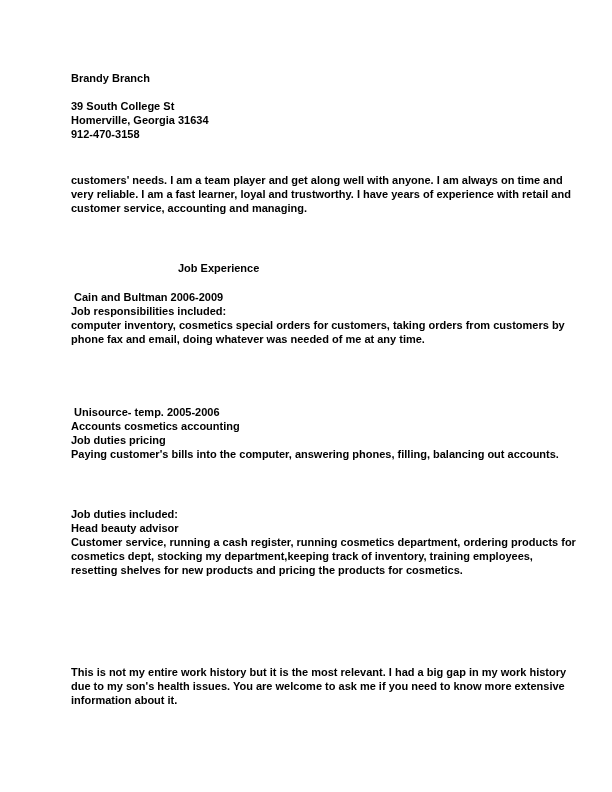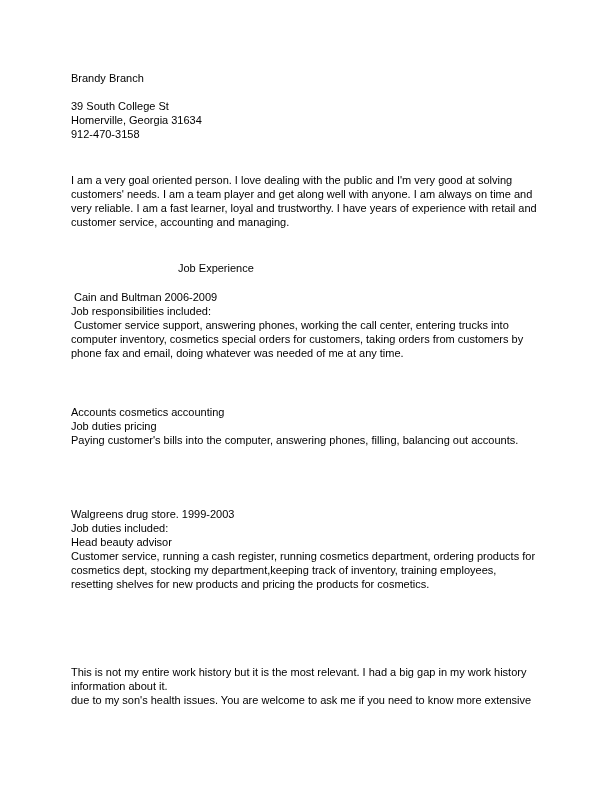--- a/index.html
+++ b/index.html
@@ -1,66 +1,64 @@
 <!DOCTYPE html>
 <html><head>
   <meta charset="utf-8">
   <style>
     html, body { margin: 0; padding: 0; background: #ffffff; }
     body { width: 612px; height: 792px; position: relative; overflow: hidden;
            font-family: "Liberation Sans", sans-serif; font-size: 11px; color: #000; }
-    .page { position: absolute; left: 0; top: 0; width: 612px; height: 792px; }
+    .page { position: absolute; left: 0; top: 0; width: 612px; height: 792px; font-weight: bold; }
     .blk { position: absolute; left: 71px; }
     .line { display: block; height: 14px; line-height: 14px; white-space: pre; }
     .heading { position: absolute; left: 178px; top: 261px; line-height: 14px; }
   </style>
 </head>
 <body>
 
 <div class="page">
 
   <div class="blk" style="top:71px;">
     <span class="line">Brandy Branch</span>
     <span class="line" style="height:14px;"></span>
     <span class="line">39 South College St</span>
     <span class="line">Homerville, Georgia 31634</span>
     <span class="line">912-470-3158</span>
   </div>
 
   <div class="blk" style="top:173px;">
-    <span class="line">I am a very goal oriented person. I love dealing with the public and I'm very good at solving</span>
     <span class="line">customers' needs. I am a team player and get along well with anyone. I am always on time and</span>
     <span class="line">very reliable. I am a fast learner, loyal and trustworthy. I have years of experience with retail and</span>
     <span class="line">customer service, accounting and managing.</span>
   </div>
 
   <div class="heading">Job Experience</div>
 
   <div class="blk" style="top:290px;">
     <span class="line"> Cain and Bultman 2006-2009</span>
     <span class="line">Job responsibilities included:</span>
-    <span class="line"> Customer service support, answering phones, working the call center, entering trucks into</span>
     <span class="line">computer inventory, cosmetics special orders for customers, taking orders from customers by</span>
     <span class="line">phone fax and email, doing whatever was needed of me at any time.</span>
   </div>
 
   <div class="blk" style="top:405px;">
+    <span class="line"> Unisource- temp. 2005-2006</span>
     <span class="line">Accounts cosmetics accounting</span>
     <span class="line">Job duties pricing</span>
     <span class="line">Paying customer's bills into the computer, answering phones, filling, balancing out accounts.</span>
   </div>
 
   <div class="blk" style="top:507px;">
-    <span class="line">Walgreens drug store. 1999-2003</span>
     <span class="line">Job duties included:</span>
     <span class="line">Head beauty advisor</span>
     <span class="line">Customer service, running a cash register, running cosmetics department, ordering products for</span>
     <span class="line">cosmetics dept, stocking my department,keeping track of inventory, training employees,</span>
     <span class="line">resetting shelves for new products and pricing the products for cosmetics.</span>
   </div>
 
   <div class="blk" style="top:665px;">
     <span class="line">This is not my entire work history but it is the most relevant. I had a big gap in my work history</span>
+    <span class="line">due to my son's health issues. You are welcome to ask me if you need to know more extensive</span>
     <span class="line">information about it.</span>
-    <span class="line">due to my son's health issues. You are welcome to ask me if you need to know more extensive</span>
   </div>
 
 </div>
 
 </body></html>

